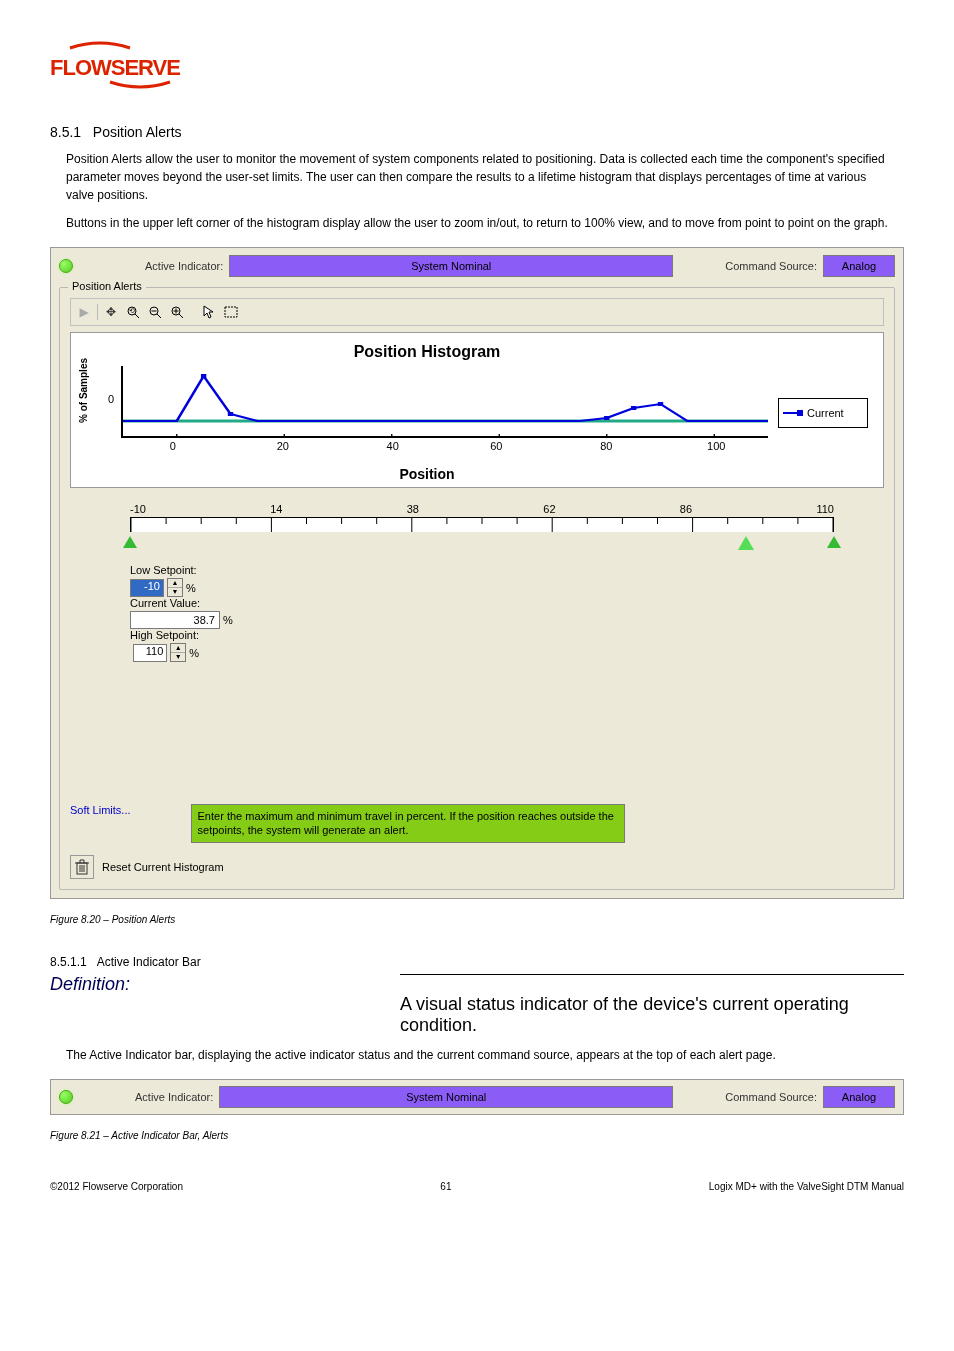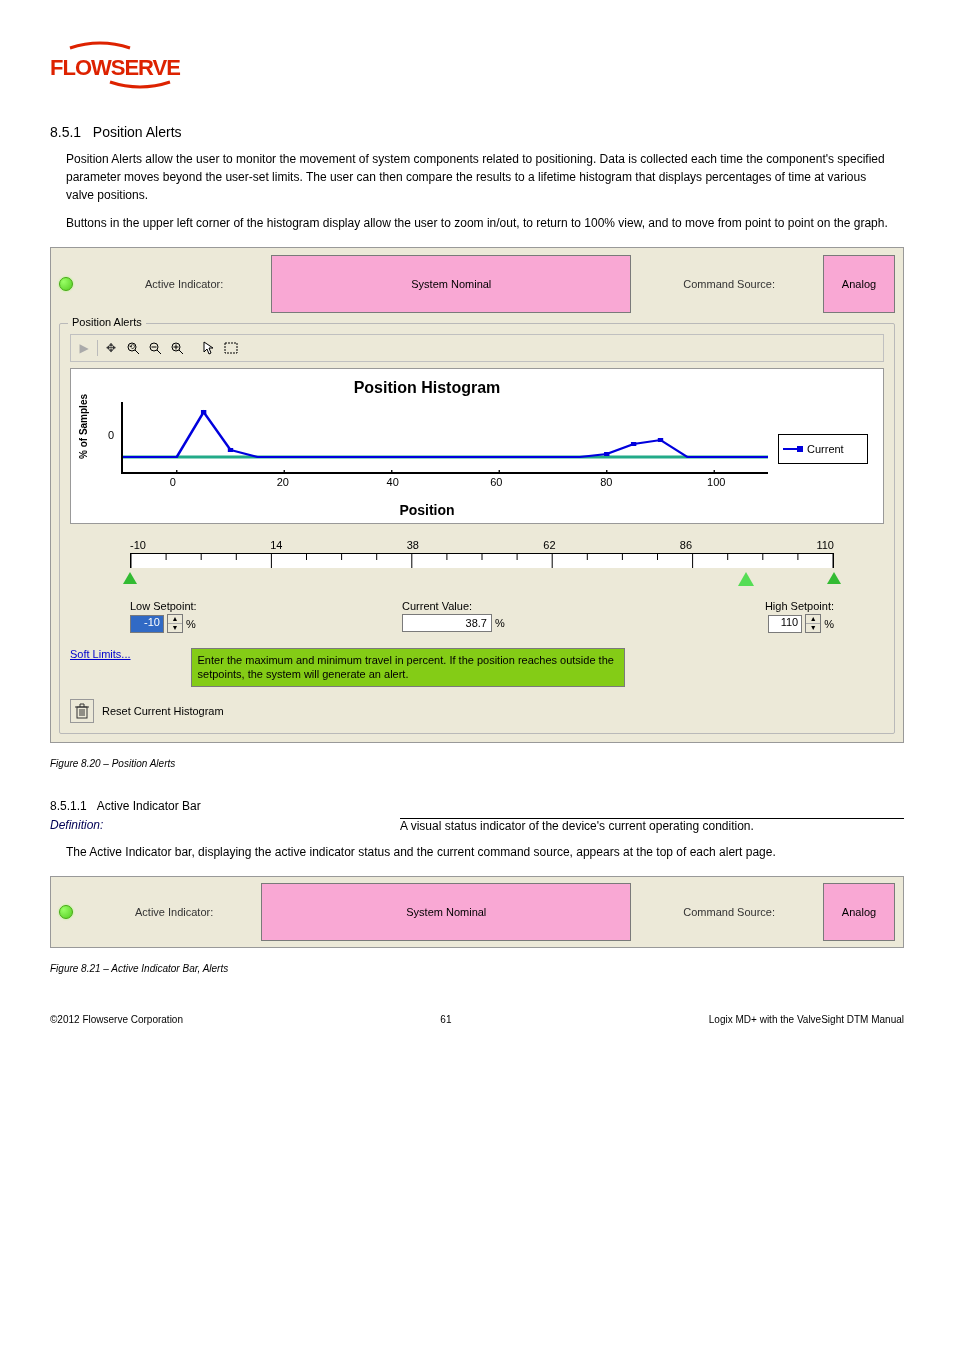--- a/index.html
+++ b/index.html
@@ -44,28 +44,27 @@
     height: 12px;
     border-radius: 50%;
     background: radial-gradient(circle at 30% 30%, #9f6, #5c2);
     border: 1px solid #4a1;
     box-shadow: 0 0 2px #9f6;
   }
   .field-label {
     color: #333;
   }
   .field-box {
-    background: #f9a8d4;
+    background: #8b5cf6;
     border: 1px solid #7a7a7a;
-    padding: 20px 10px;
+    padding: 2px 10px;
     min-height: 16px;
     display: inline-flex;
     align-items: center;
     justify-content: center;
-    margin-left: 42px;
   }
   .groupbox {
     border: 1px solid #b9b9b9;
     border-radius: 2px;
     padding: 10px;
     margin-top: 8px;
     position: relative;
   }
   .groupbox-title {
     position: absolute;
@@ -208,20 +207,21 @@
     border-right: 7px solid transparent;
     border-bottom: 12px solid #2a2;
     transform: translateX(-7px);
   }
   .setpoint-row {
     display: flex;
     margin: 10px 50px 0 60px;
     gap: 0;
     font-size: 11px;
     align-items: flex-start;
+    flex-direction: column;
   }
   .setpoint-col {
     flex: 1;
   }
   .spinner-grp {
     display: inline-flex;
     align-items: center;
     gap: 3px;
     margin-top: 2px;
   }
@@ -265,21 +265,20 @@
     margin-top: 2px;
   }
   .help-row {
     display: flex;
     margin-top: 15px;
     gap: 20px;
     align-items: flex-start;
   }
   .link {
     color: #00c;
-    text-decoration: underline;
     font-size: 11px;
     white-space: nowrap;
   }
   .help-box {
     background: #84cc16;
     border: 1px solid #7a7a7a;
     padding: 4px 6px;
     font-size: 11px;
     flex: 1;
     line-height: 1.3;
@@ -305,30 +304,30 @@
     font-size: 12px;
     margin: 30px 0 5px 0;
   }
   .definition-label {
     font-style: italic;
     color: #005;
   }
   .definition-row {
     display: flex;
     margin: 5px 0;
-    font-size: 12px;
+    font-size: 18px;
   }
   .definition-row .left {
     width: 350px;
     flex-shrink: 0;
   }
   .definition-row .right {
     flex: 1;
     border-top: 1px solid #000;
-    padding-top: 0;
+    padding-top: 19px;
   }
   .figure-caption {
     font-size: 10px;
     font-style: italic;
     margin: 8px 0 20px 0;
   }
   .page-footer {
     display: flex;
     justify-content: space-between;
     font-size: 10px;

